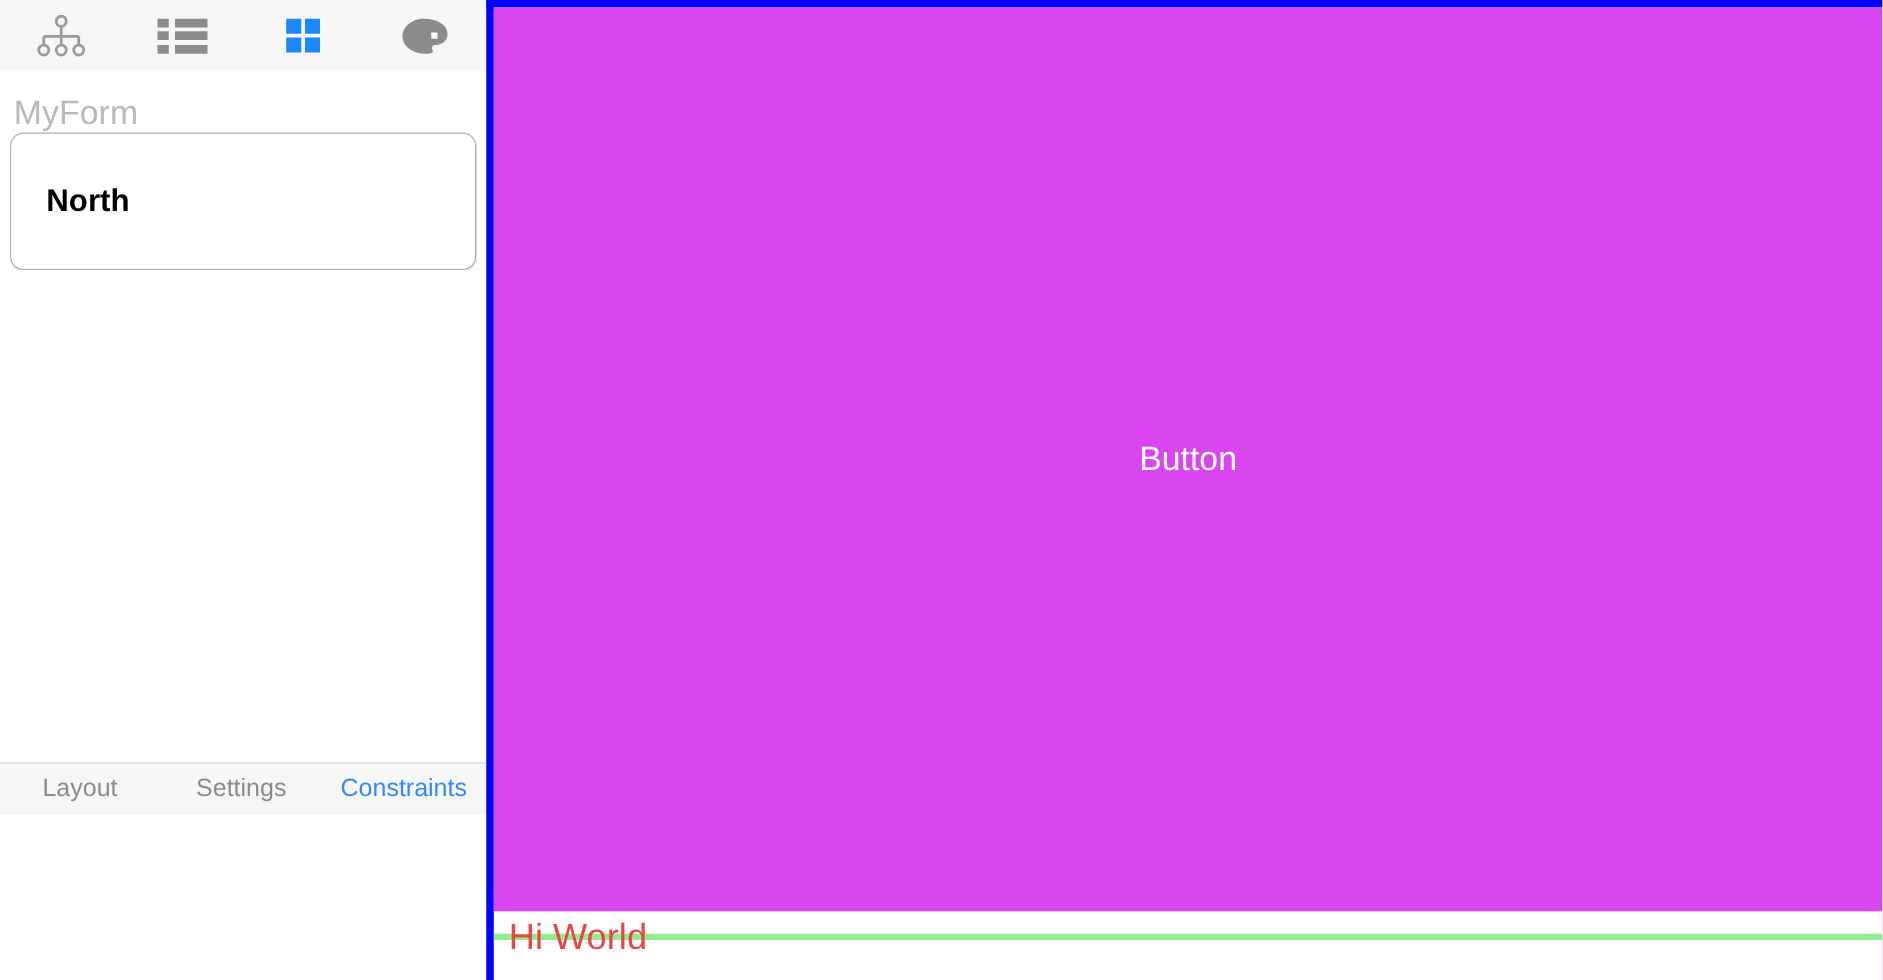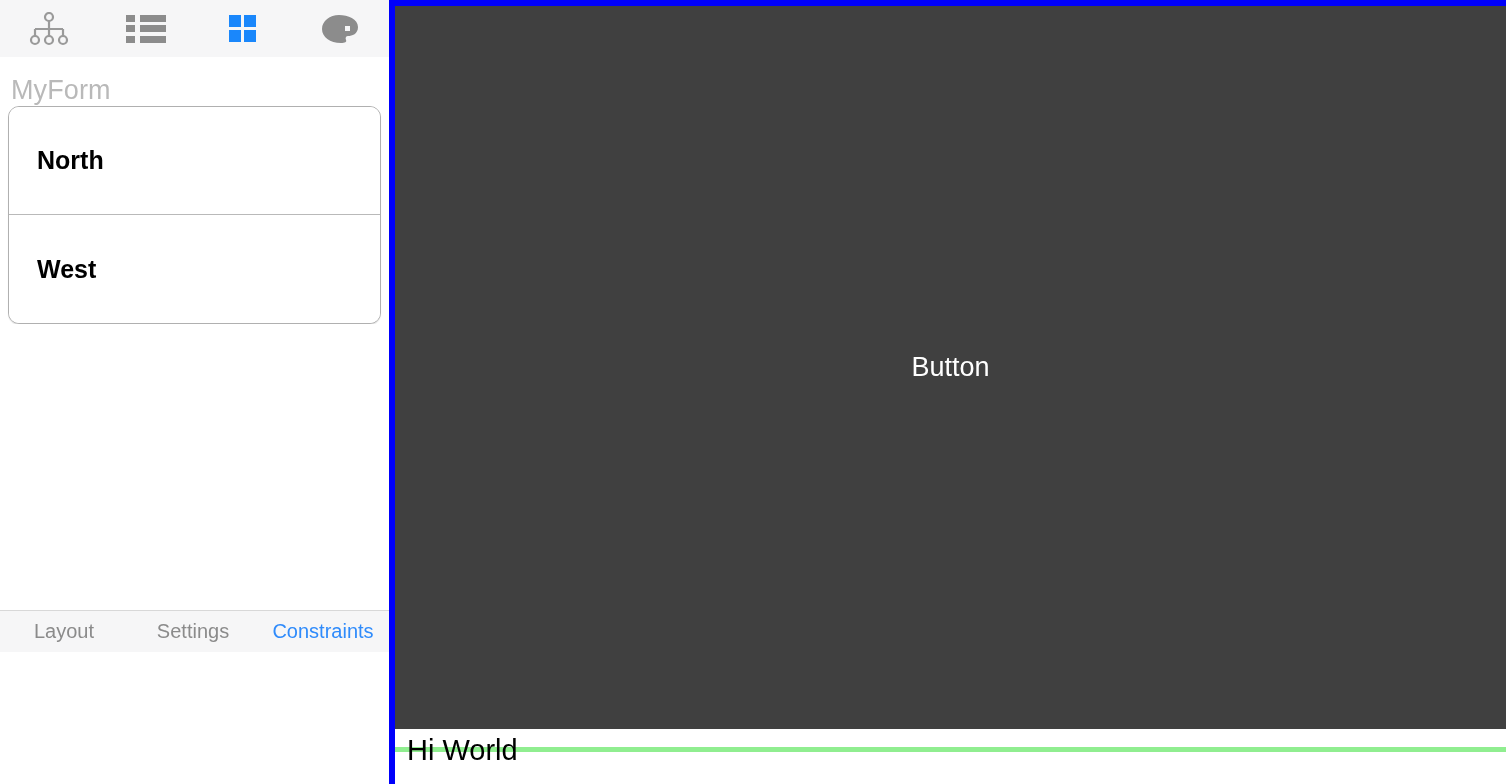--- a/index.html
+++ b/index.html
@@ -149,42 +149,42 @@
     border-top: 6px solid #0000fb;
     box-sizing: border-box;
     overflow: hidden;
   }
   .big-button {
     position: absolute;
     left: 0px;
     top: 0px;
     width: 1111px;
     height: 723px;
-    background: #404040;
+    background: #d946ef;
     color: #ffffff;
     font-size: 27px;
     display: flex;
     align-items: center;
     justify-content: center;
     cursor: pointer;
   }
   .green-guide {
     position: absolute;
     left: 0px;
     top: 741px;
     width: 1111px;
     height: 5px;
     background: #90ee90;
   }
   .hi-world {
     position: absolute;
     left: 12px;
     top: 728px;
     font-size: 29px;
-    color: #000000;
+    color: #ef4444;
     white-space: nowrap;
   }
 </style>
 </head>
 <body>
 
 <div id="app">
 
   <div class="sidebar">
 
@@ -239,21 +239,20 @@
         </span>
       </div>
 
     </div>
 
     <div class="form-title">MyForm</div>
 
     <div class="card-wrap">
       <div class="list-card">
         <div class="list-item">North</div>
-        <div class="list-item">West</div>
       </div>
     </div>
 
     <div class="sidebar-spacer"></div>
 
     <div class="footer-tabs">
       <div class="ftab t1">Layout</div>
       <div class="ftab t2">Settings</div>
       <div class="ftab t3 active">Constraints</div>
     </div>

